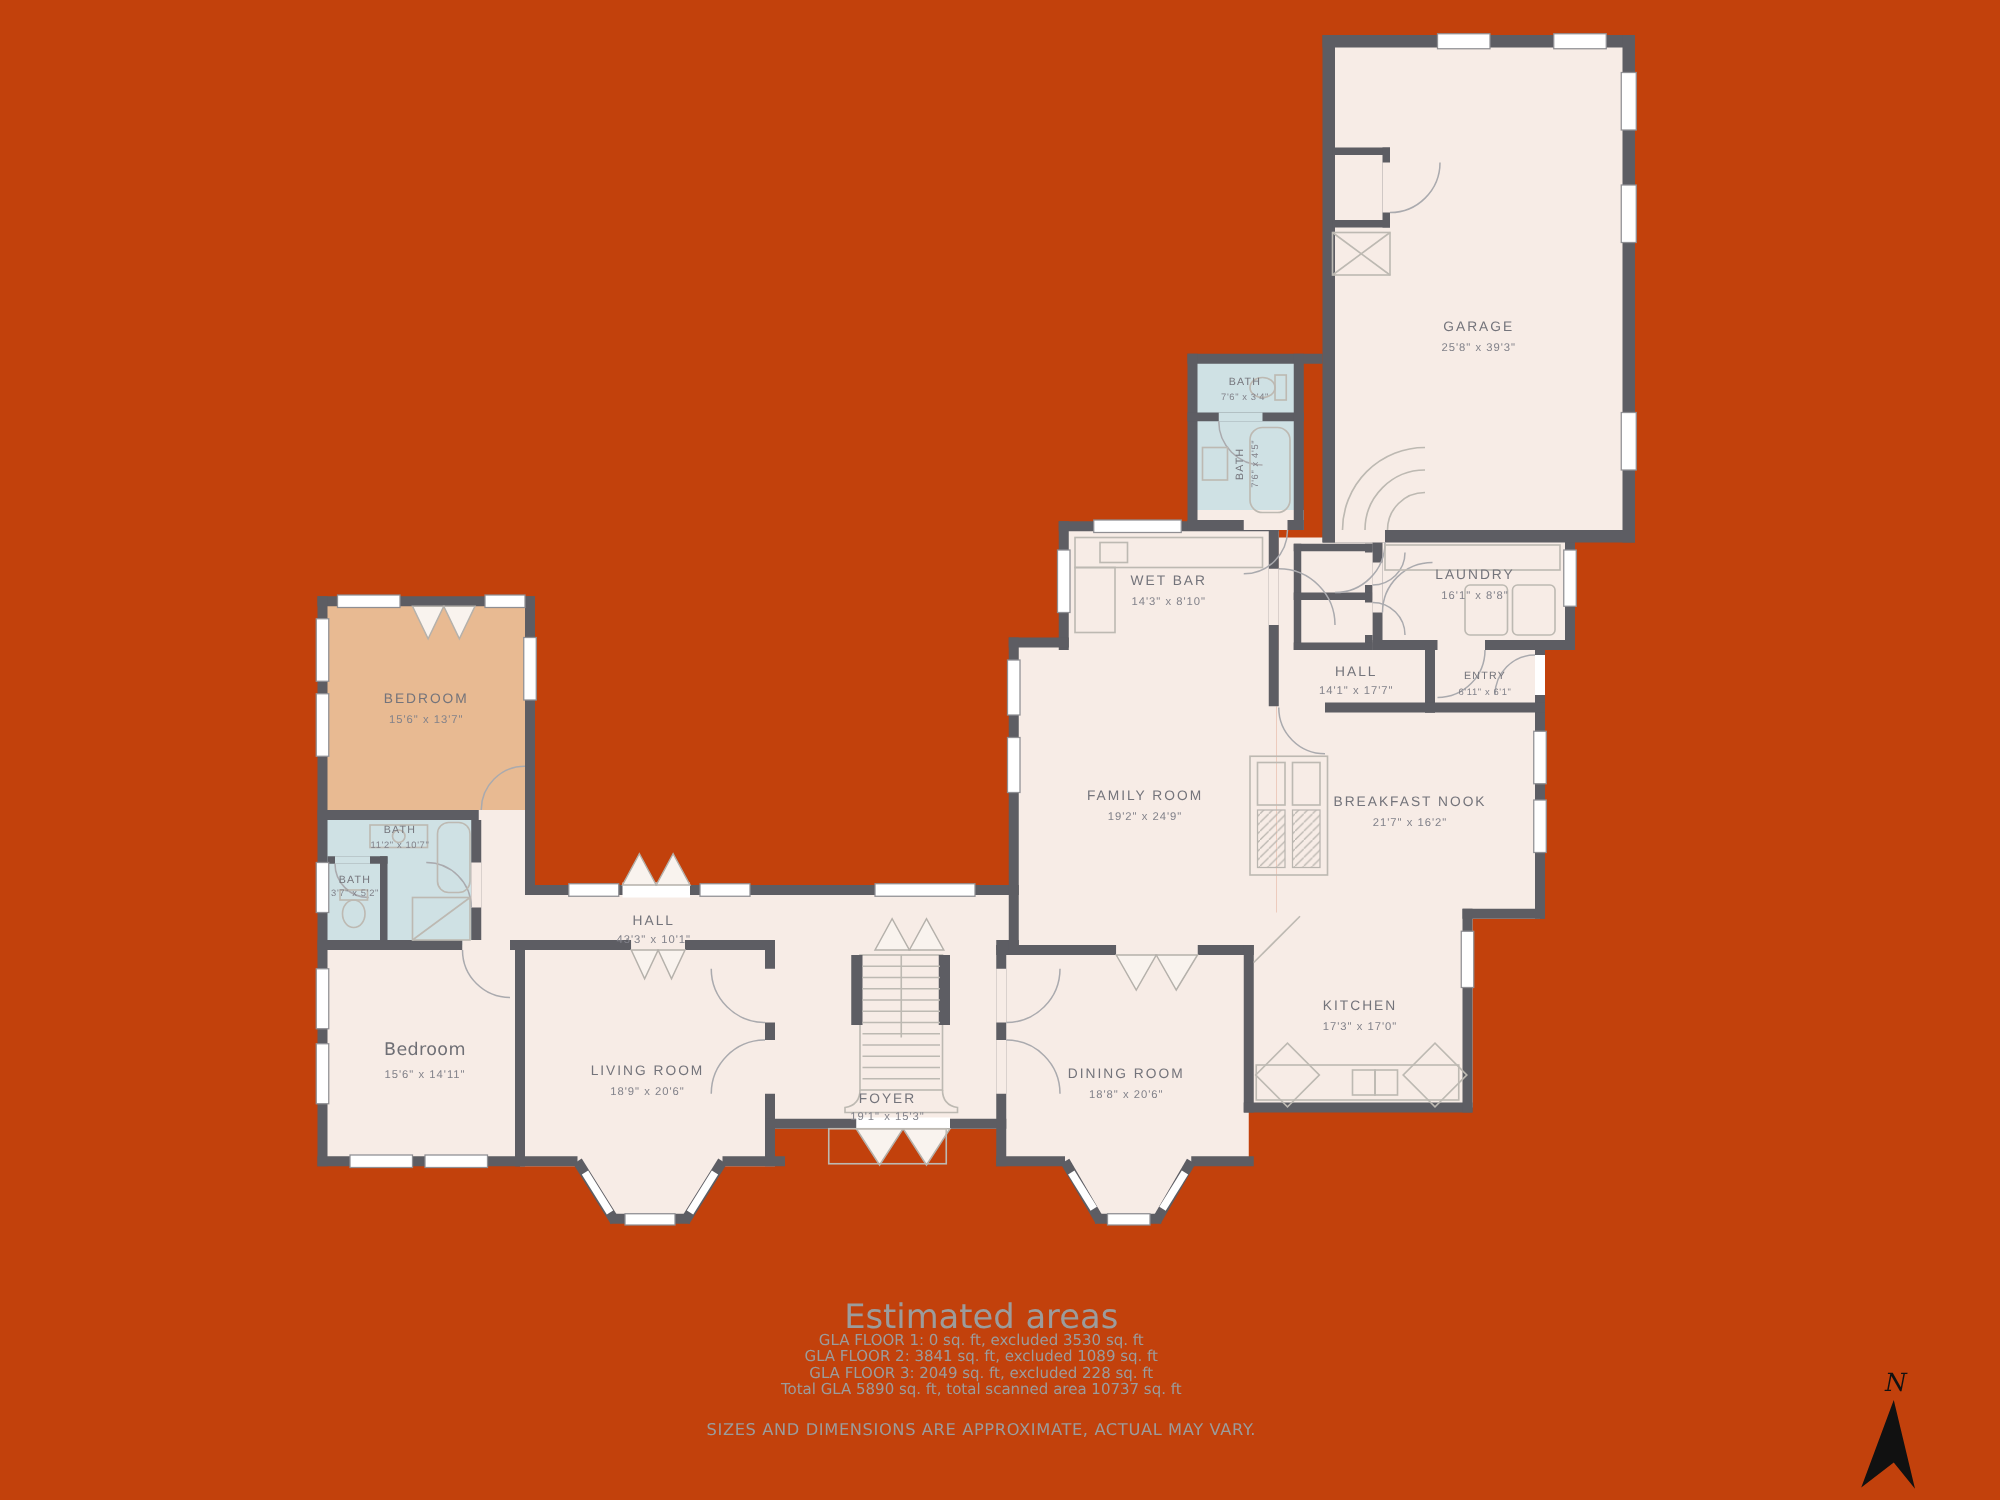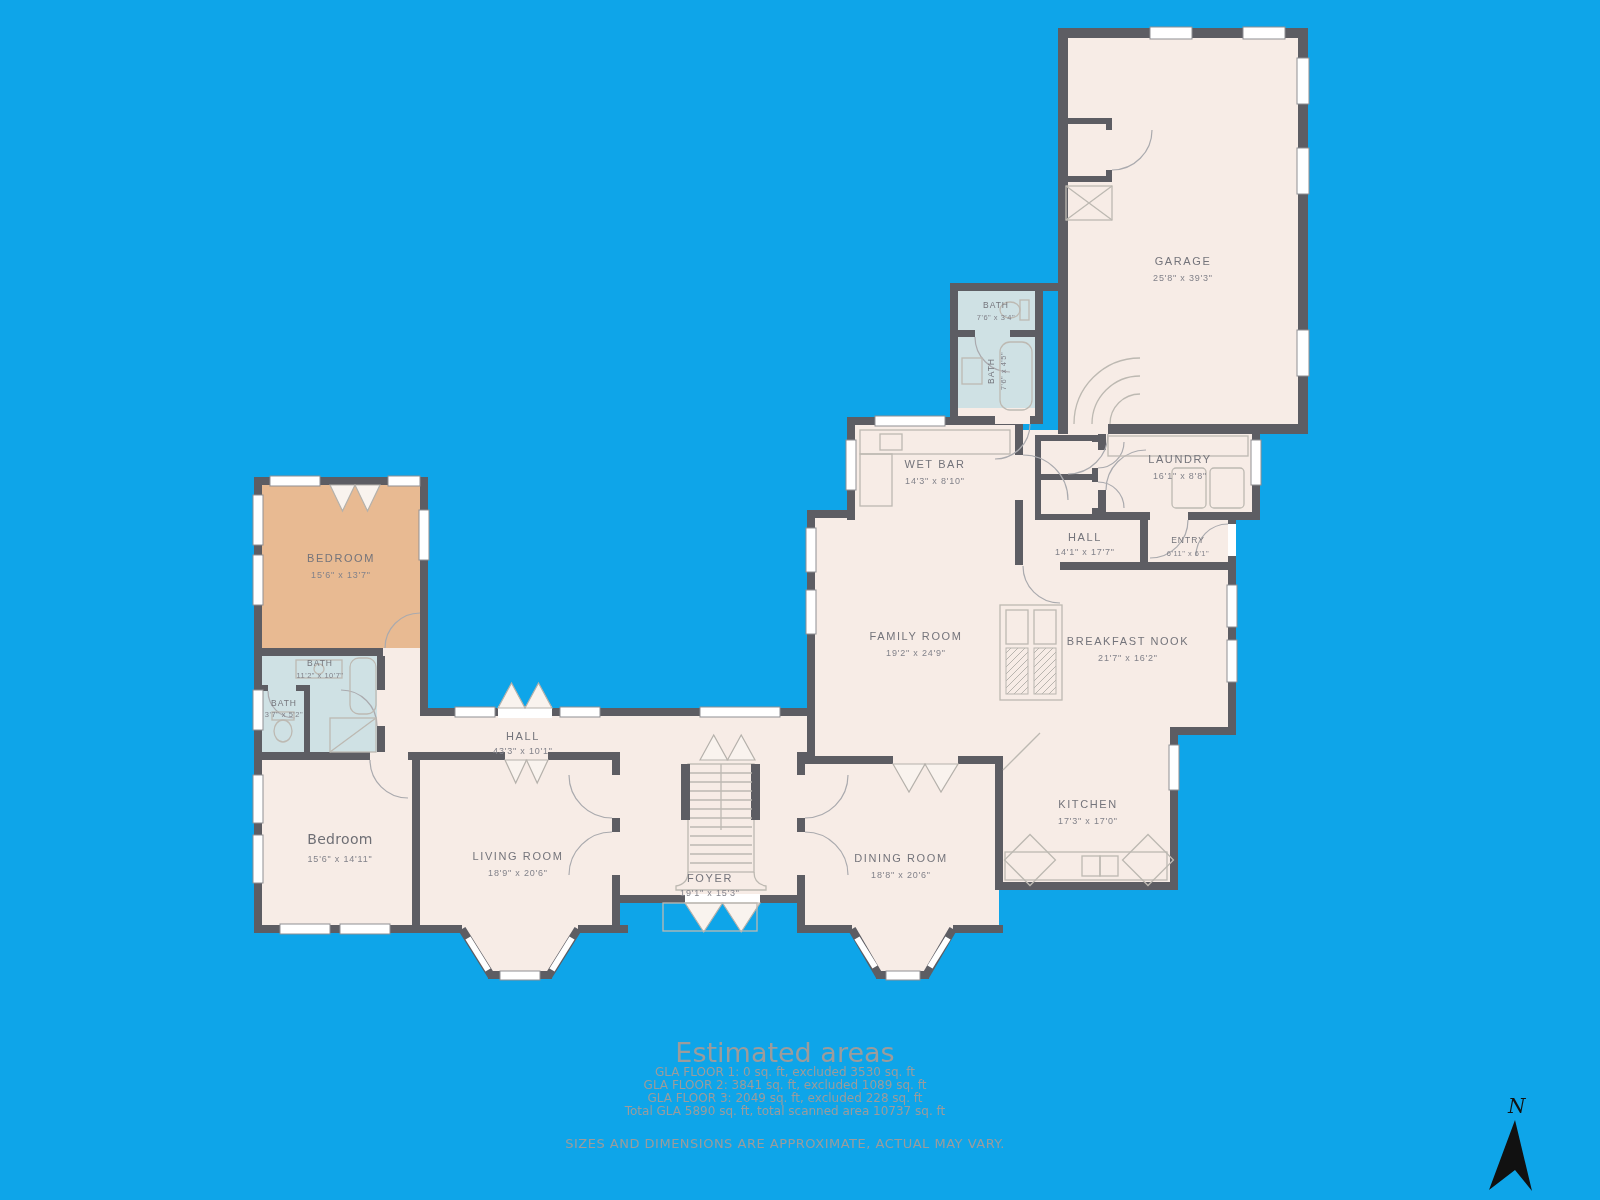--- a/index.html
+++ b/index.html
@@ -1,16 +1,16 @@
 <!DOCTYPE html>
 <html><head>
 <meta charset="utf-8">
 <style>
   html,body{margin:0;padding:0;background:#ffffff;}
-  .stage{position:relative;width:1600px;height:1200px;background:#0ea5e9;overflow:hidden;}
+  .stage{position:relative;width:1600px;height:1200px;background:#c2410c;overflow:hidden;}
   svg{display:block;}
   .wall{fill:#5d5d63;}
   .floor{fill:#f7ece6;}
   .bluefloor{fill:#cfe1e4;}
   .orangefloor{fill:#e8ba92;}
   .win{fill:#ffffff;stroke:#8f8f93;stroke-width:1;}
   .gap{fill:#f7ece6;}
   .gapw{fill:#ffffff;}
   .gapb{fill:#cfe1e4;}
   .fx{fill:none;stroke:#bdb9b2;stroke-width:1.3;}

